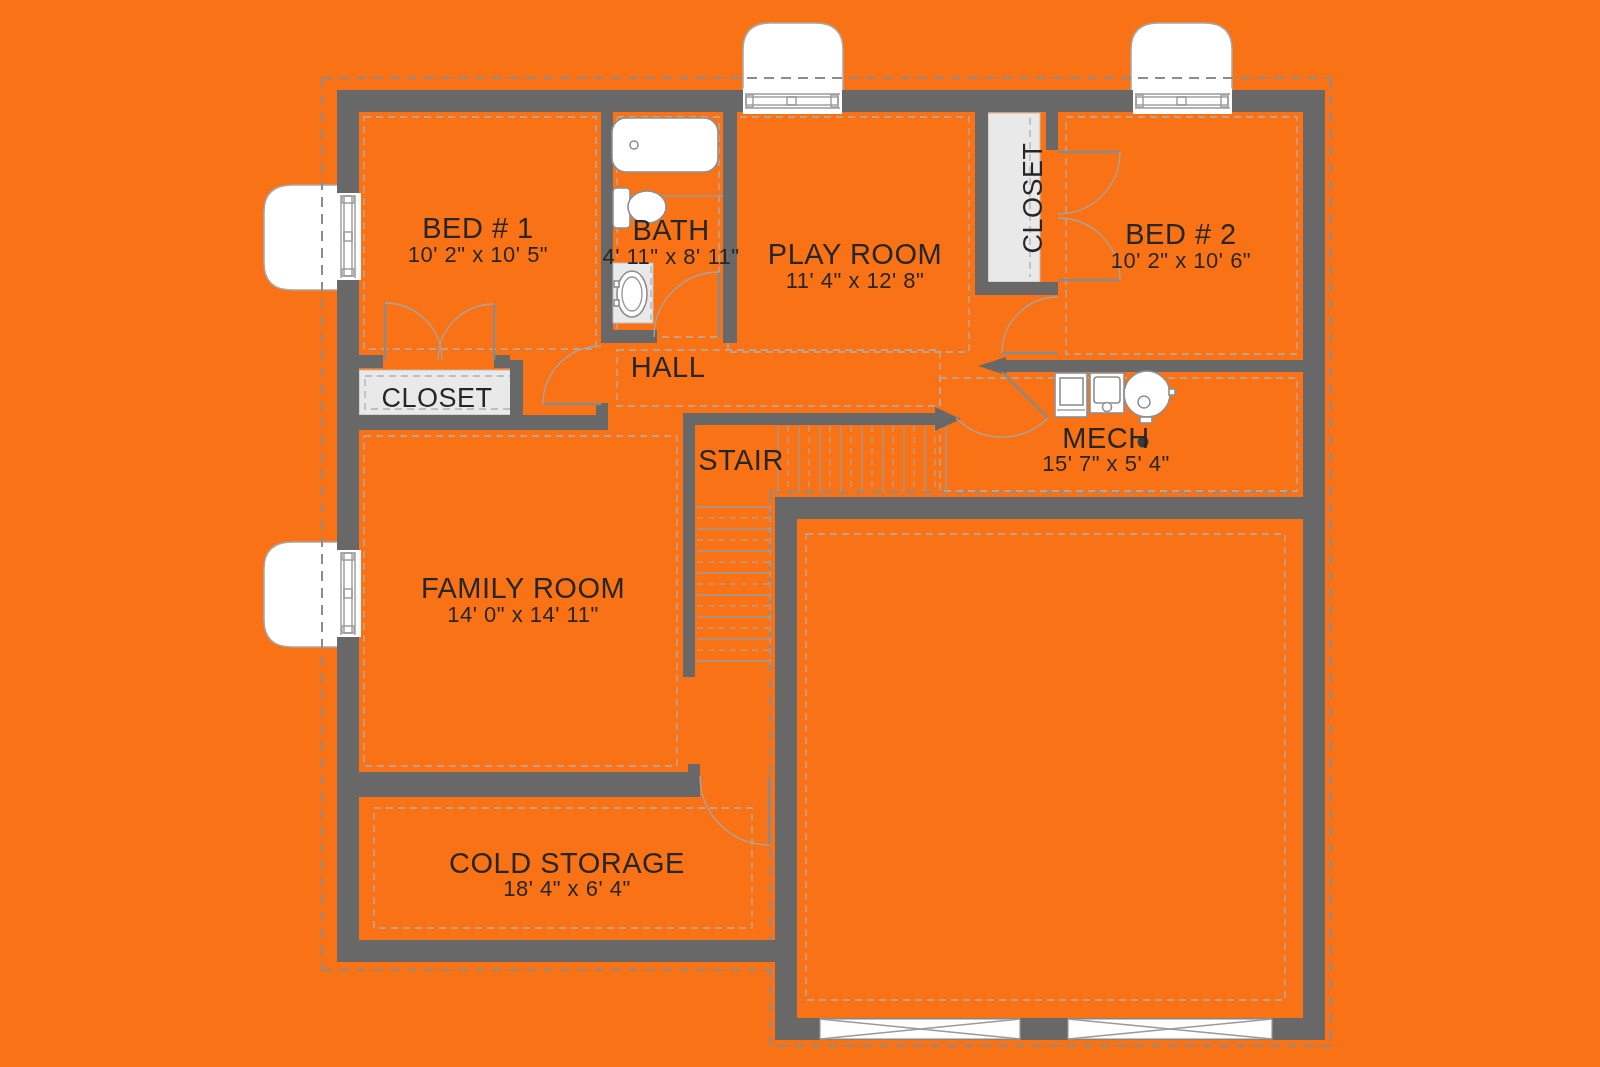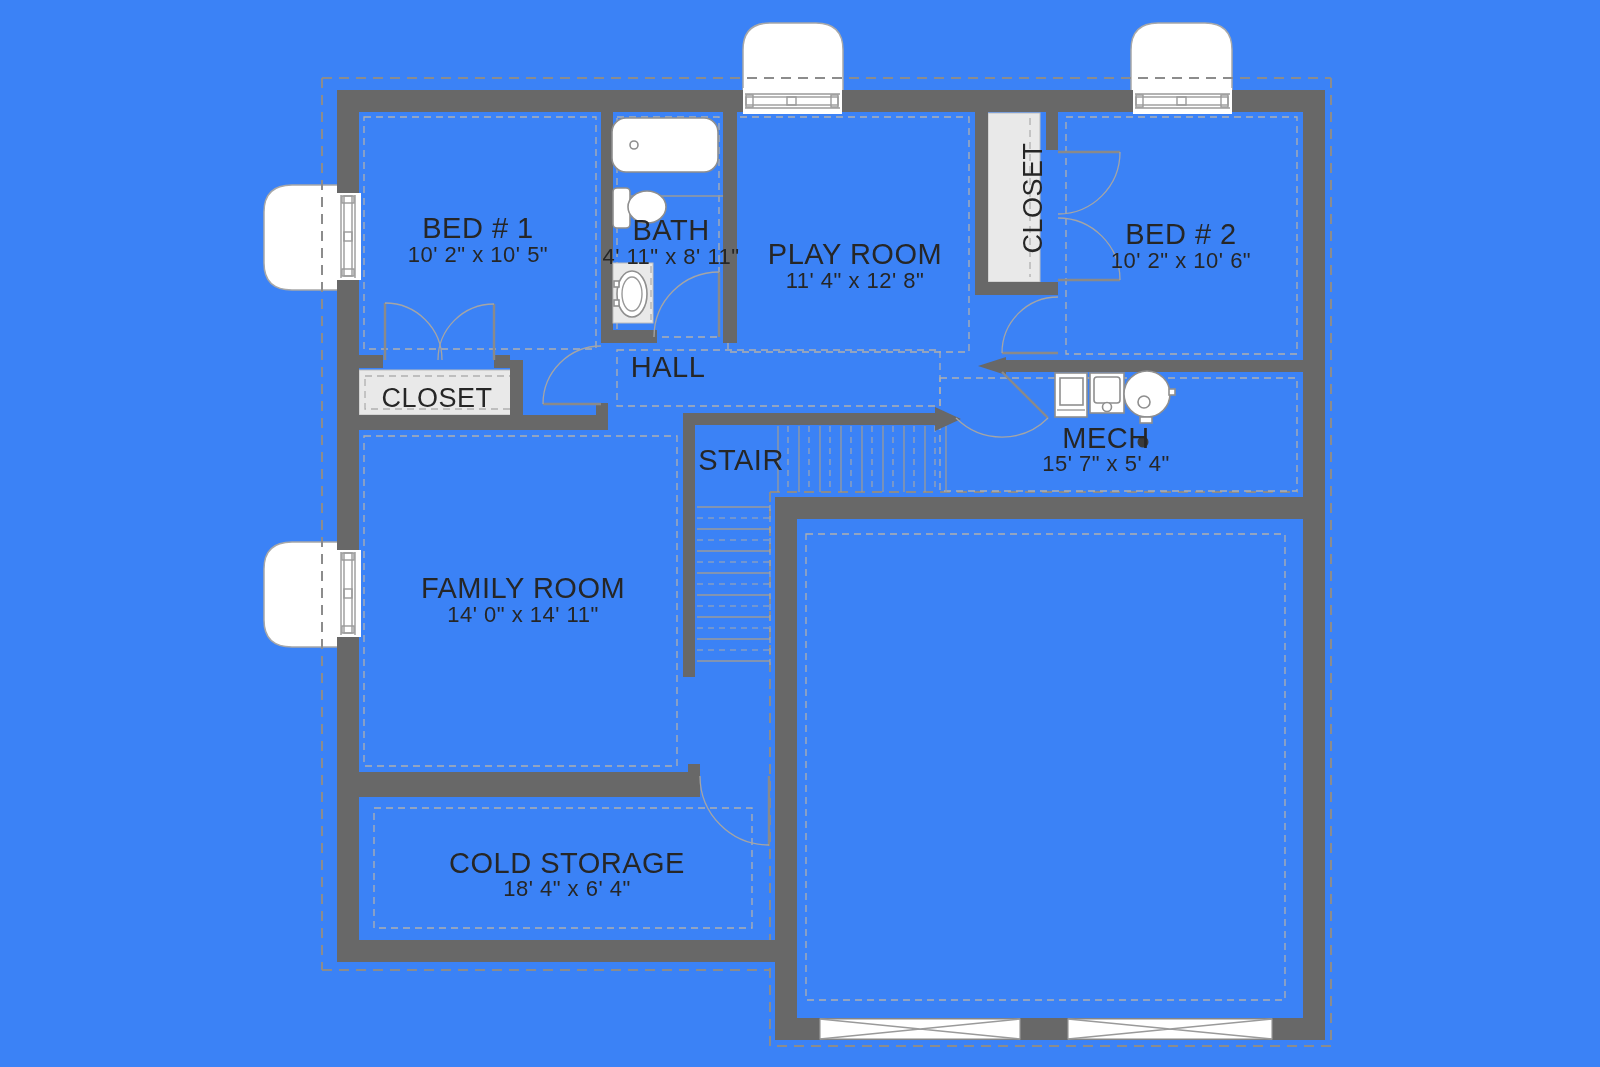--- a/index.html
+++ b/index.html
@@ -1,16 +1,16 @@
 <!DOCTYPE html>
 <html><head>
 <meta charset="utf-8">
 <style>
   html,body{margin:0;padding:0;background:#fff;}
-  .page{width:1600px;height:1067px;background:#3b82f6;position:relative;overflow:hidden;
+  .page{width:1600px;height:1067px;background:#f97316;position:relative;overflow:hidden;
         font-family:"Liberation Sans", sans-serif;}
   svg{display:block;}
   .room-name{font-family:"Liberation Sans",sans-serif;font-size:29px;fill:#262626;letter-spacing:.5px;}
   .room-dims{font-family:"Liberation Sans",sans-serif;font-size:22px;fill:#262626;letter-spacing:.5px;}
   .closet-name{font-family:"Liberation Sans",sans-serif;font-size:27px;fill:#262626;letter-spacing:.5px;}
   .wall{fill:#686868;stroke:none;}
   .thin{stroke:#9a9a9a;stroke-width:1.4;fill:none;}
   .fixt{stroke:#8f8f8f;stroke-width:1.6;fill:#ffffff;}
   .arc{stroke:#a5a5a5;stroke-width:1.3;fill:none;}
   .leaf{stroke:#8a8a8a;stroke-width:2.4;fill:none;}

